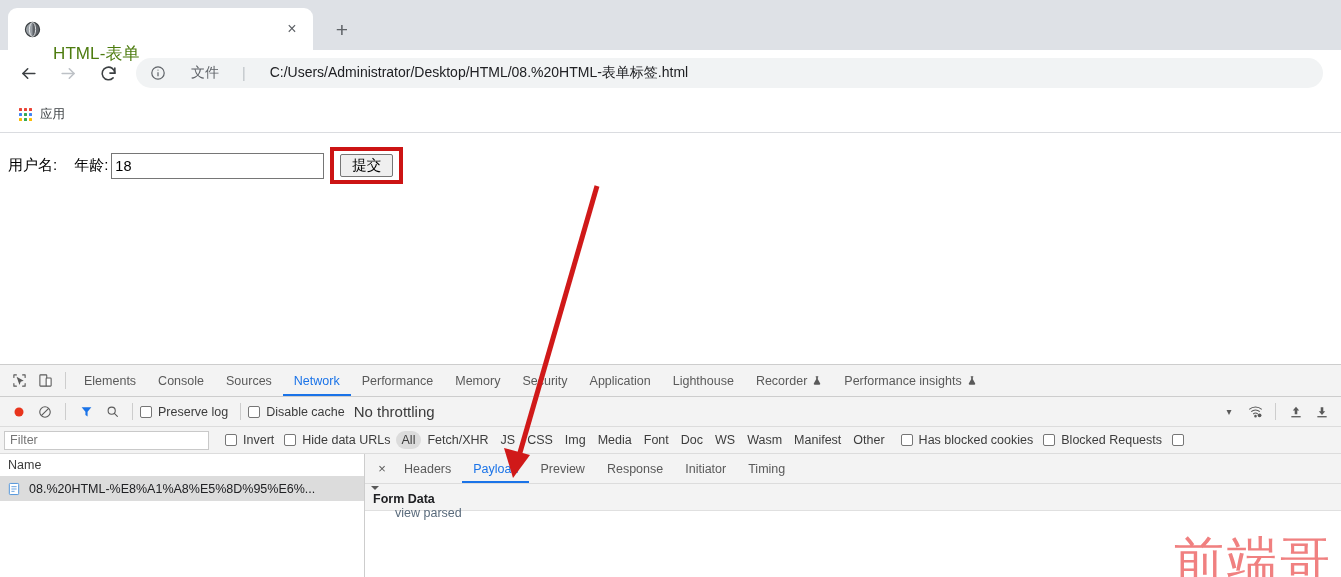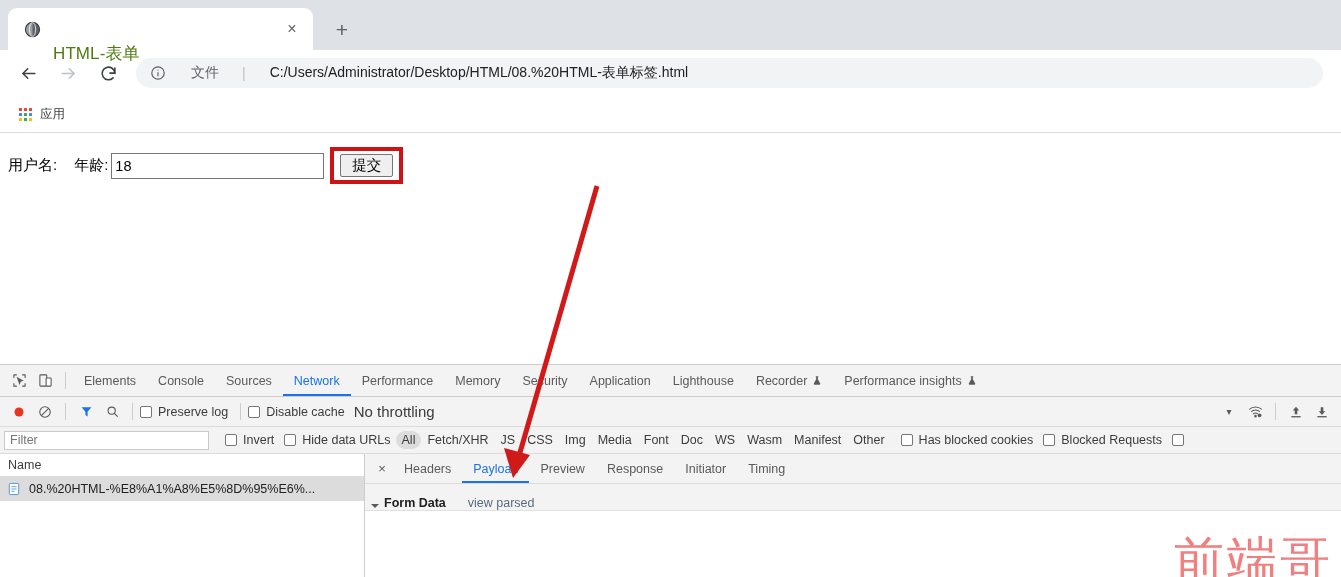--- a/index.html
+++ b/index.html
@@ -179,21 +179,21 @@
   .pane-close { width: 22px; height: 22px; display: flex; align-items: center;
                 justify-content: center; color: #5a5a5a; font-size: 13px; }
   .pane-tab {
     height: 29px; display: flex; align-items: center; padding: 0 11px;
     font-size: 12.5px; color: #5a5a5a; white-space: nowrap;
   }
   .pane-tab.active { color: #1a73e8; box-shadow: inset 0 -2px 0 #1a73e8; }
 
   .section-head {
     height: 27px; background: #f3f3f3; border-bottom: 1px solid #e0e0e0;
-    display: flex; align-items: flex-end; padding-left: 8px;
+    display: flex; align-items: flex-start; padding-left: 8px; flex-direction: column;
   }
   .tri { width: 0; height: 0; border-left: 4.5px solid #5a5a5a;
          border-top: 4px solid transparent; border-bottom: 4px solid transparent;
          transform: rotate(90deg); margin-right: 7px; }
   .section-title { font-size: 12.5px; font-weight: bold; color: #202124; }
   .section-link { font-size: 12.5px; color: #5a6b7c; margin-left: 22px; }
 
   .form-data-row {
     padding: 9px 0 0 30px; position: relative;
     border-bottom: 1px solid #e0e0e0;

